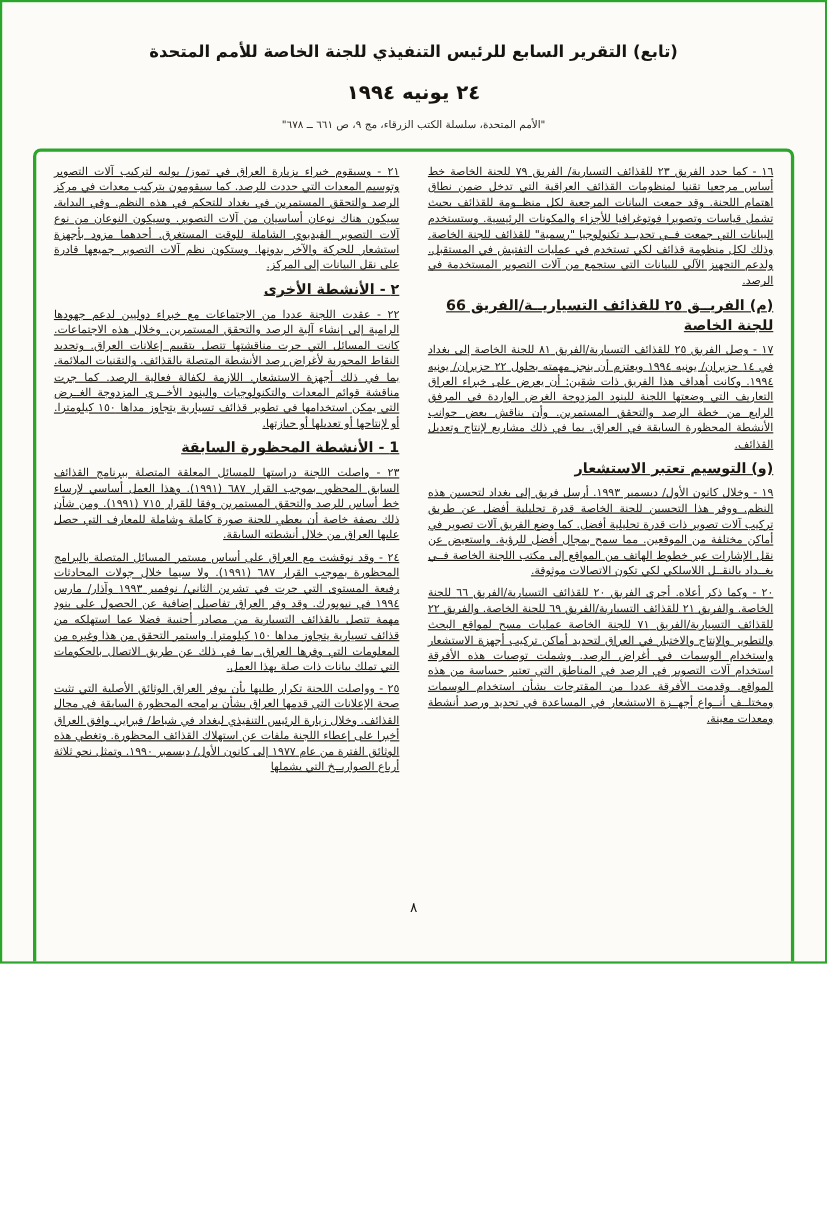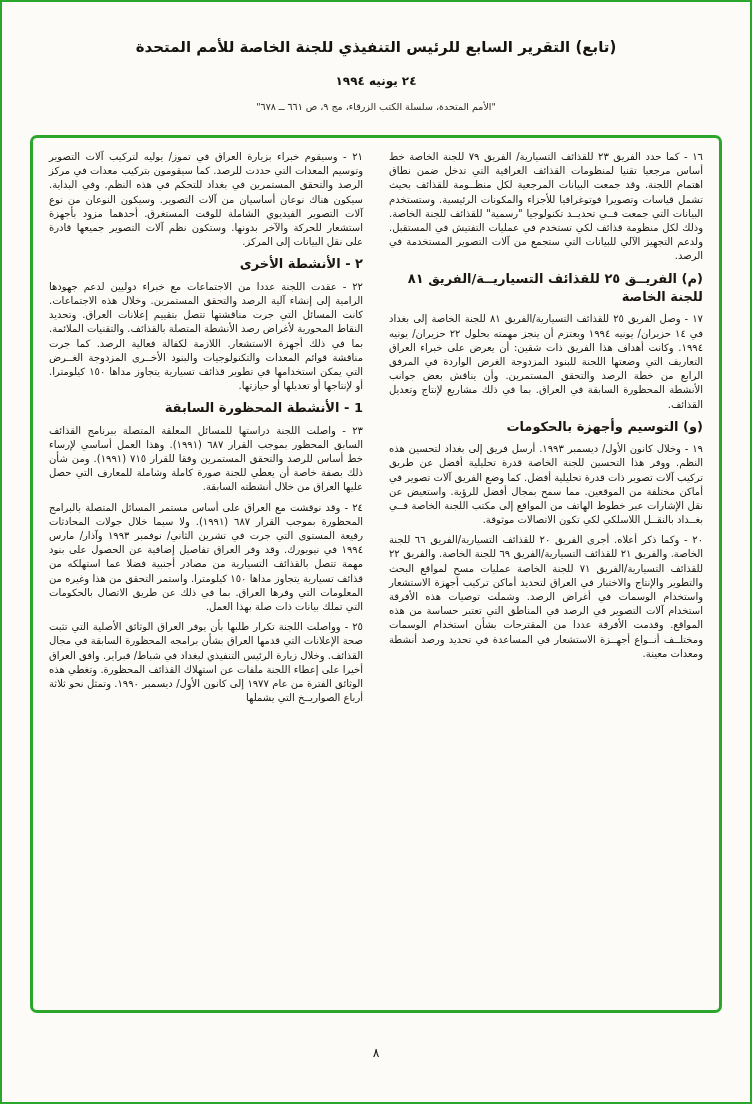--- a/index.html
+++ b/index.html
@@ -1,53 +1,54 @@
 <!DOCTYPE html>
 <html lang="ar" style="--accent-green: #2ca52c;"><head>
 <meta charset="utf-8">
 <style>
   * { margin: 0; padding: 0; box-sizing: border-box; }
   html, body { width: 752px; height: 1104px; }
   body { background: #ffffff; }
 
   .page {
     width: 752px;
-    height: 1104px;
+    height: 876px;
     background: #fcfbf7;
     border: 2px solid var(--accent-green, #2ca52c);
     position: relative;
     font-family: "DejaVu Sans", sans-serif;
     color: #17140f;
     direction: rtl;
     overflow: hidden;
   }
 
   .doc-header { text-align: center; padding-top: 36px; }
   .doc-title  { font-size: 15px; font-weight: bold; line-height: 1.3; }
-  .doc-date   { font-size: 12px; font-weight: bold; margin-top: 16px; }
+  .doc-date   { font-size: 18px; font-weight: bold; margin-top: 16px; }
   .doc-source { font-size: 9.5px; margin-top: 13px; color: #2b2620; }
 
   .green-box {
     position: absolute;
     top: 133px; right: 28px; left: 28px;
     height: 878px;
     border: 3px solid var(--accent-green, #2ca52c);
     border-radius: 7px;
     padding: 12px 16px 10px 16px;
     overflow: hidden;
     background: transparent;
   }
 
   .columns { display: flex; gap: 26px; height: 100%; }
   .column {
     flex: 1 1 0;
     text-align: justify;
     font-size: 10px;
     line-height: 1.42;
     color: #1b1710;
+    text-decoration: underline;
   }
   .column p  { margin-bottom: 6px; }
   .column h3 { font-size: 13px; font-weight: bold; margin: 5px 0 6px 0; text-align: right; }
 
   .page-footer {
     position: absolute;
     bottom: 42px; left: 0; right: 0;
     text-align: center;
     font-size: 12.5px;
     color: #17140f;
@@ -62,23 +63,23 @@
     <h1 class="doc-title">(تابع) التقرير السابع للرئيس التنفيذي للجنة الخاصة للأمم المتحدة</h1>
     <div class="doc-date">٢٤ يونيه ١٩٩٤</div>
     <div class="doc-source">"الأمم المتحدة، سلسلة الكتب الزرقاء، مج ٩، ص ٦٦١ ــ ٦٧٨"</div>
   </header>
 
   <div class="green-box">
     <div class="columns">
 
       <div class="column">
         <p>١٦ - كما حدد الفريق ٢٣ للقذائف التسيارية/ الفريق ٧٩ للجنة الخاصة خط أساس مرجعيا تقنيا لمنظومات القذائف العراقية التي تدخل ضمن نطاق اهتمام اللجنة. وقد جمعت البيانات المرجعية لكل منظــومة للقذائف بحيث تشمل قياسات وتصويرا فوتوغرافيا للأجزاء والمكونات الرئيسية. وستستخدم البيانات التي جمعت فــي تحديــد تكنولوجيا "رسمية" للقذائف للجنة الخاصة. وذلك لكل منظومة قذائف لكي تستخدم في عمليات التفتيش في المستقبل. ولدعم التجهيز الآلي للبيانات التي ستجمع من آلات التصوير المستخدمة في الرصد.</p>
-        <h3>(م) الفريــق ٢٥ للقذائف التسياريــة/الفريق ٨١ للجنة الخاصة</h3>
+        <h3>(م) الفريــق ٢٥ للقذائف التسياريــة/الفريق 66 للجنة الخاصة</h3>
         <p>١٧ - وصل الفريق ٢٥ للقذائف التسيارية/الفريق ٨١ للجنة الخاصة إلى بغداد في ١٤ حزيران/ يونيه ١٩٩٤ ويعتزم أن ينجز مهمته بحلول ٢٢ حزيران/ يونيه ١٩٩٤. وكانت أهداف هذا الفريق ذات شقين: أن يعرض على خبراء العراق التعاريف التي وضعتها اللجنة للبنود المزدوجة الغرض الواردة في المرفق الرابع من خطة الرصد والتحقق المستمرين. وأن يناقش بعض جوانب الأنشطة المحظورة السابقة في العراق. بما في ذلك مشاريع لإنتاج وتعديل القذائف.</p>
-        <h3>(و) التوسيم وأجهزة بالحكومات</h3>
+        <h3>(و) التوسيم تعتبر الاستشعار</h3>
         <p>١٩ - وخلال كانون الأول/ ديسمبر ١٩٩٣. أرسل فريق إلى بغداد لتحسين هذه النظم. ووفر هذا التحسين للجنة الخاصة قدرة تحليلية أفضل عن طريق تركيب آلات تصوير ذات قدرة تحليلية أفضل. كما وضع الفريق آلات تصوير في أماكن مختلفة من الموقعين. مما سمح بمجال أفضل للرؤية. واستعيض عن نقل الإشارات عبر خطوط الهاتف من المواقع إلى مكتب اللجنة الخاصة فــي بغــداد بالنقــل اللاسلكي لكي تكون الاتصالات موثوقة.</p>
         <p>٢٠ - وكما ذكر أعلاه. أجرى الفريق ٢٠ للقذائف التسيارية/الفريق ٦٦ للجنة الخاصة. والفريق ٢١ للقذائف التسيارية/الفريق ٦٩ للجنة الخاصة. والفريق ٢٢ للقذائف التسيارية/الفريق ٧١ للجنة الخاصة عمليات مسح لمواقع البحث والتطوير والإنتاج والاختبار في العراق لتحديد أماكن تركيب أجهزة الاستشعار واستخدام الوسمات في أغراض الرصد. وشملت توصيات هذه الأفرقة استخدام آلات التصوير في الرصد في المناطق التي تعتبر حساسة من هذه المواقع. وقدمت الأفرقة عددا من المقترحات بشأن استخدام الوسمات ومختلــف أنــواع أجهــزة الاستشعار في المساعدة في تحديد ورصد أنشطة ومعدات معينة.</p>
       </div>
 
       <div class="column">
         <p>٢١ - وسيقوم خبراء بزيارة العراق في تموز/ يوليه لتركيب آلات التصوير وتوسيم المعدات التي حددت للرصد. كما سيقومون بتركيب معدات في مركز الرصد والتحقق المستمرين في بغداد للتحكم في هذه النظم. وفي البداية. سيكون هناك نوعان أساسيان من آلات التصوير. وسيكون النوعان من نوع آلات التصوير الفيديوي الشاملة للوقت المستغرق. أحدهما مزود بأجهزة استشعار للحركة والآخر بدونها. وستكون نظم آلات التصوير جميعها قادرة على نقل البيانات إلى المركز.</p>
         <h3>٢ - الأنشطة الأخرى</h3>
         <p>٢٢ - عقدت اللجنة عددا من الاجتماعات مع خبراء دوليين لدعم جهودها الرامية إلى إنشاء آلية الرصد والتحقق المستمرين. وخلال هذه الاجتماعات. كانت المسائل التي جرت مناقشتها تتصل بتقييم إعلانات العراق. وتحديد النقاط المحورية لأغراض رصد الأنشطة المتصلة بالقذائف. والتقنيات الملائمة. بما في ذلك أجهزة الاستشعار. اللازمة لكفالة فعالية الرصد. كما جرت مناقشة قوائم المعدات والتكنولوجيات والبنود الأخــرى المزدوجة الغــرض التي يمكن استخدامها في تطوير قذائف تسيارية يتجاوز مداها ١٥٠ كيلومترا. أو لإنتاجها أو تعديلها أو حيازتها.</p>
         <h3>1 - الأنشطة المحظورة السابقة</h3>
         <p>٢٣ - واصلت اللجنة دراستها للمسائل المعلقة المتصلة ببرنامج القذائف السابق المحظور بموجب القرار ٦٨٧ (١٩٩١). وهذا العمل أساسي لإرساء خط أساس للرصد والتحقق المستمرين وفقا للقرار ٧١٥ (١٩٩١). ومن شأن ذلك بصفة خاصة أن يعطي للجنة صورة كاملة وشاملة للمعارف التي حصل عليها العراق من خلال أنشطته السابقة.</p>

